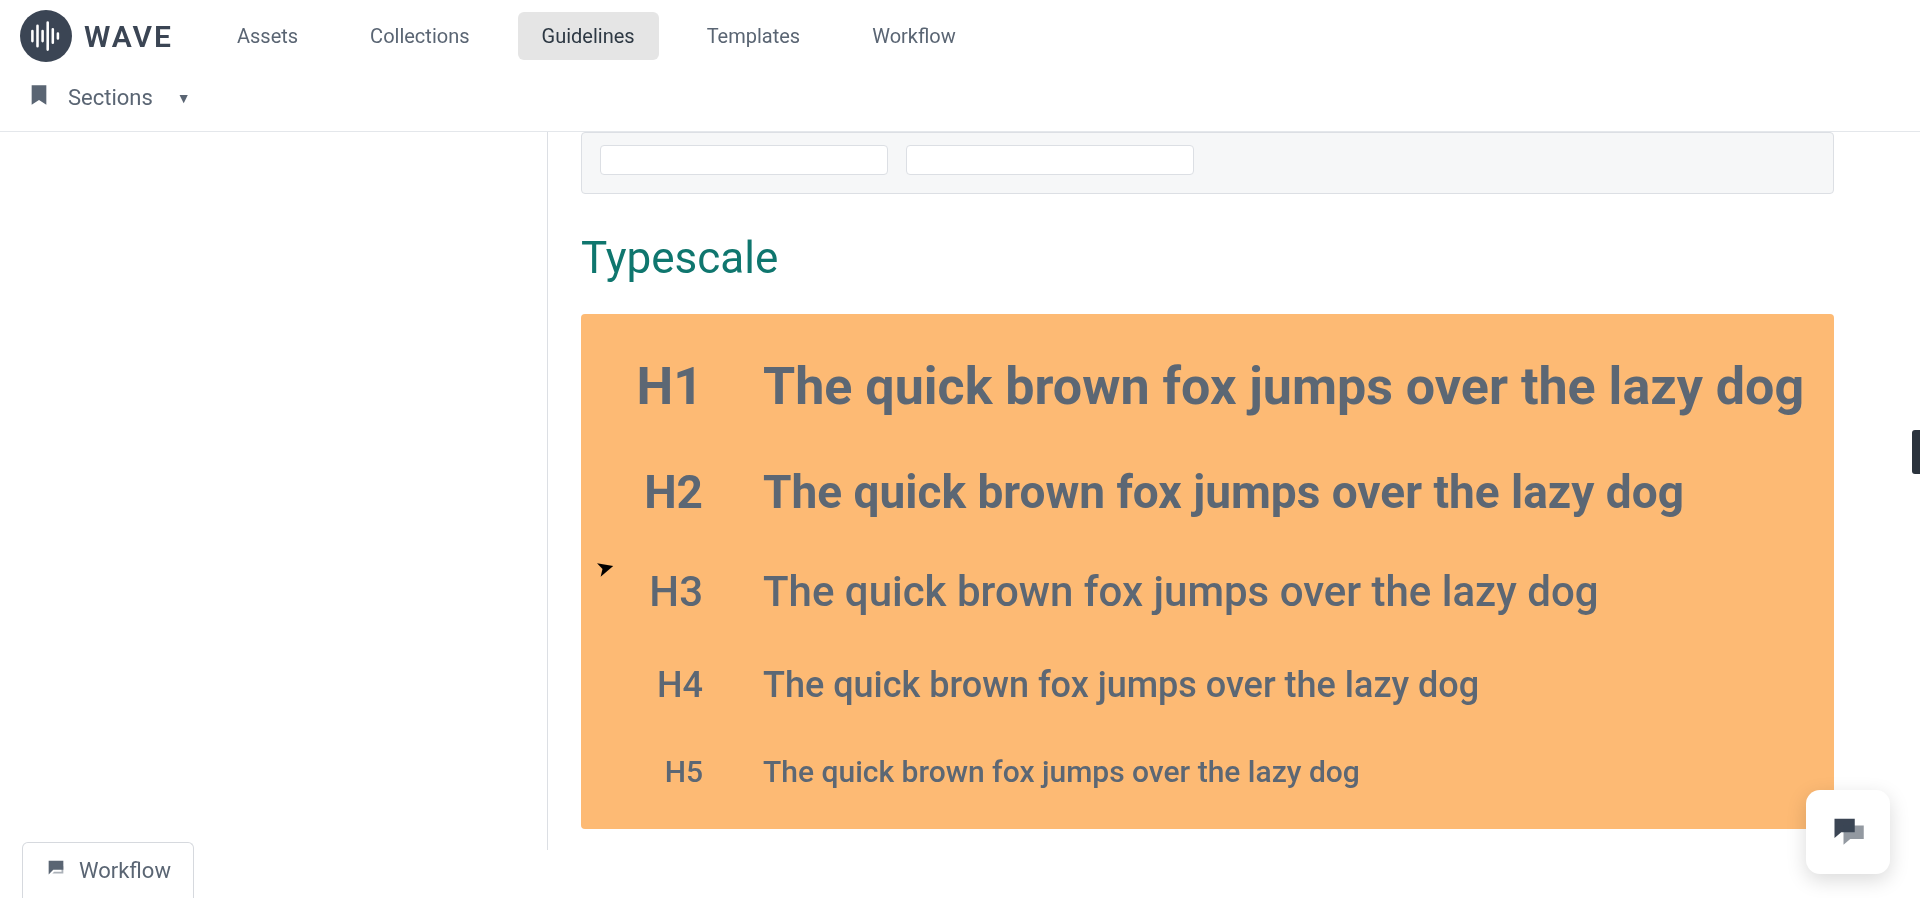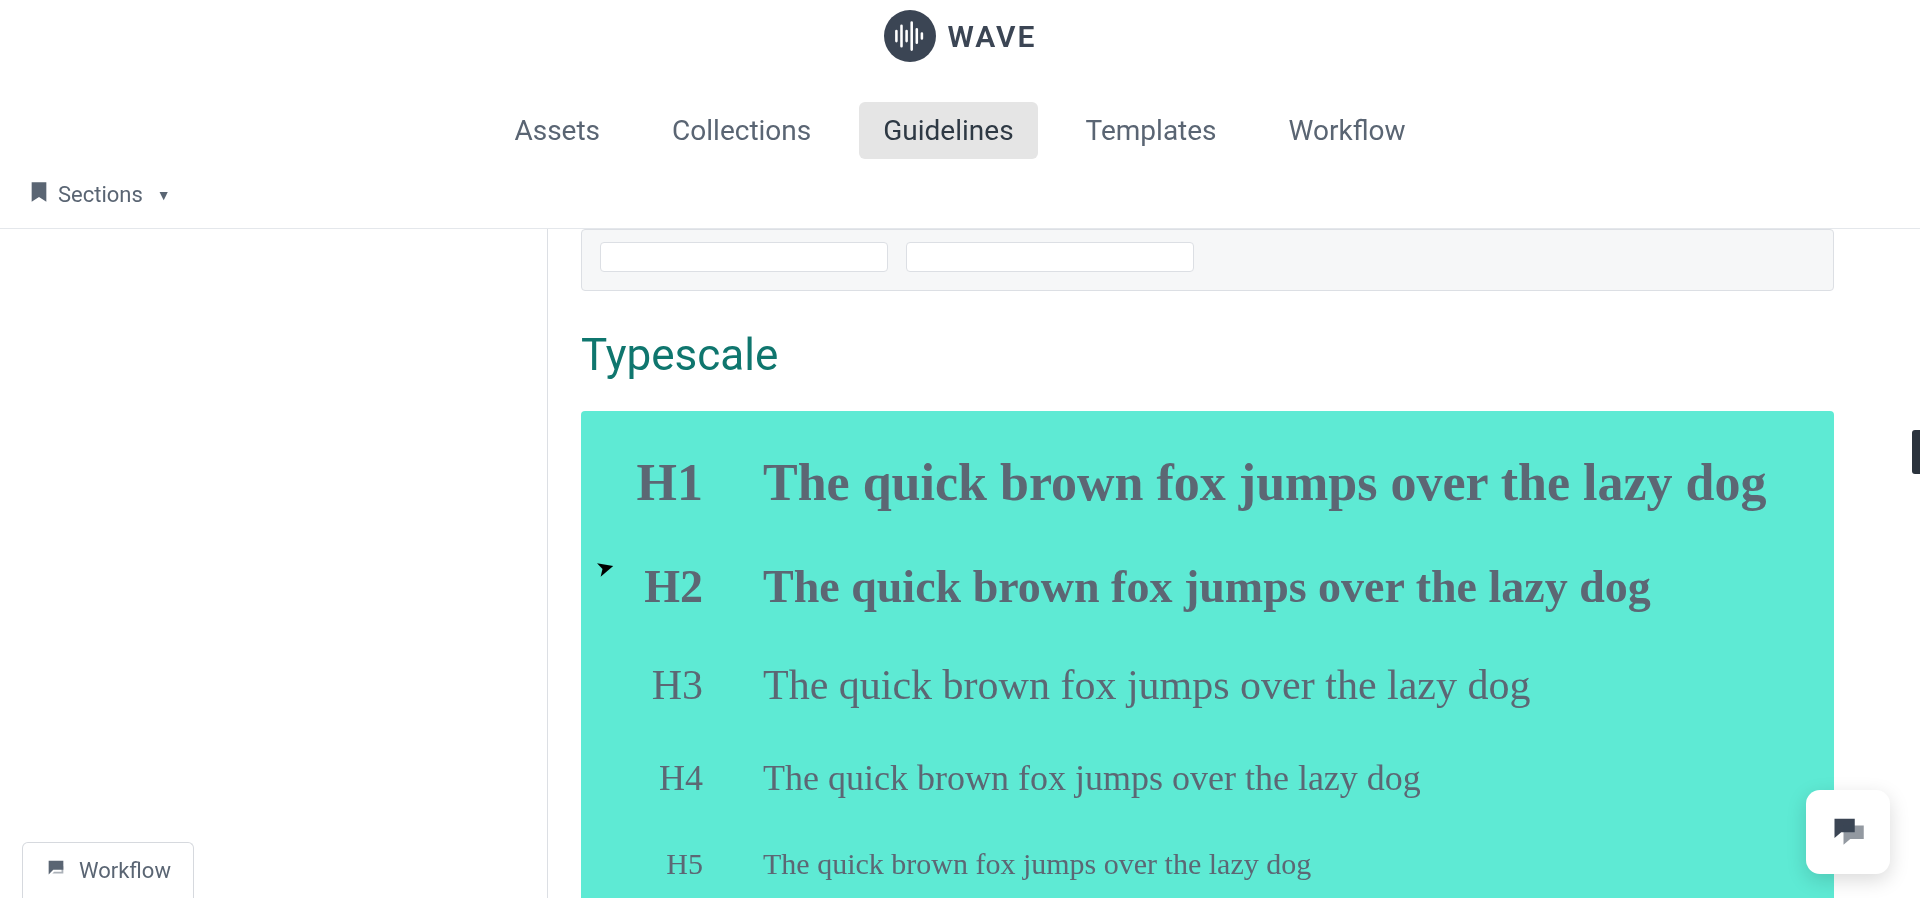--- a/index.html
+++ b/index.html
@@ -17,21 +17,20 @@
     position: relative;
     background: #ffffff;
   }
 
   
   .topbar {
     display: flex;
     align-items: center;
     padding: 10px 20px 4px 20px;
     gap: 40px;
-    flex-direction: column;
   }
   .logo {
     display: flex;
     align-items: center;
     gap: 12px;
   }
   .logo-mark {
     width: 52px;
     height: 52px;
     border-radius: 50%;
@@ -47,21 +46,21 @@
     letter-spacing: 2px;
     color: #3b4554;
   }
 
   .nav {
     display: flex;
     align-items: center;
     gap: 24px;
   }
   .nav-item {
-    font-size: 28px;
+    font-size: 20px;
     color: #5a6573;
     padding: 12px 24px;
     border-radius: 6px;
     cursor: pointer;
     text-align: right;
   }
   .nav-item.active {
     background: #e5e5e5;
     color: #2e3944;
   }
@@ -70,21 +69,21 @@
   .subbar {
     display: flex;
     align-items: center;
     padding: 18px 30px 20px 30px;
     gap: 10px;
     border-bottom: 1px solid #e4e7eb;
   }
   .sections-btn {
     display: flex;
     align-items: center;
-    gap: 10px;
+    gap: 20px;
     color: #5a6573;
     font-size: 22px;
     cursor: pointer;
   }
   .bookmark-icon svg { width: 18px; height: 22px; fill: #5a6573; }
   .chevron-down { font-size: 14px; color: #5a6573; margin-left: 4px; }
 
   
   .main {
     position: relative;
@@ -130,25 +129,24 @@
   
   .typescale-title {
     margin: 0 34px 30px 34px;
     font-size: 44px;
     font-weight: 400;
     color: #0f766e;
   }
 
   .typescale-block {
     margin: 0 34px 0 34px;
-    background: #5eead4;
+    background: #fdba74;
     border-radius: 4px;
     padding: 42px 50px 40px 50px;
     overflow: hidden;
-    font-family: Liberation Serif, serif;
   }
 
   .ts-row {
     display: flex;
     align-items: baseline;
     gap: 60px;
     color: #5c6774;
     white-space: nowrap;
   }
   .ts-row + .ts-row { margin-top: 48px; }

